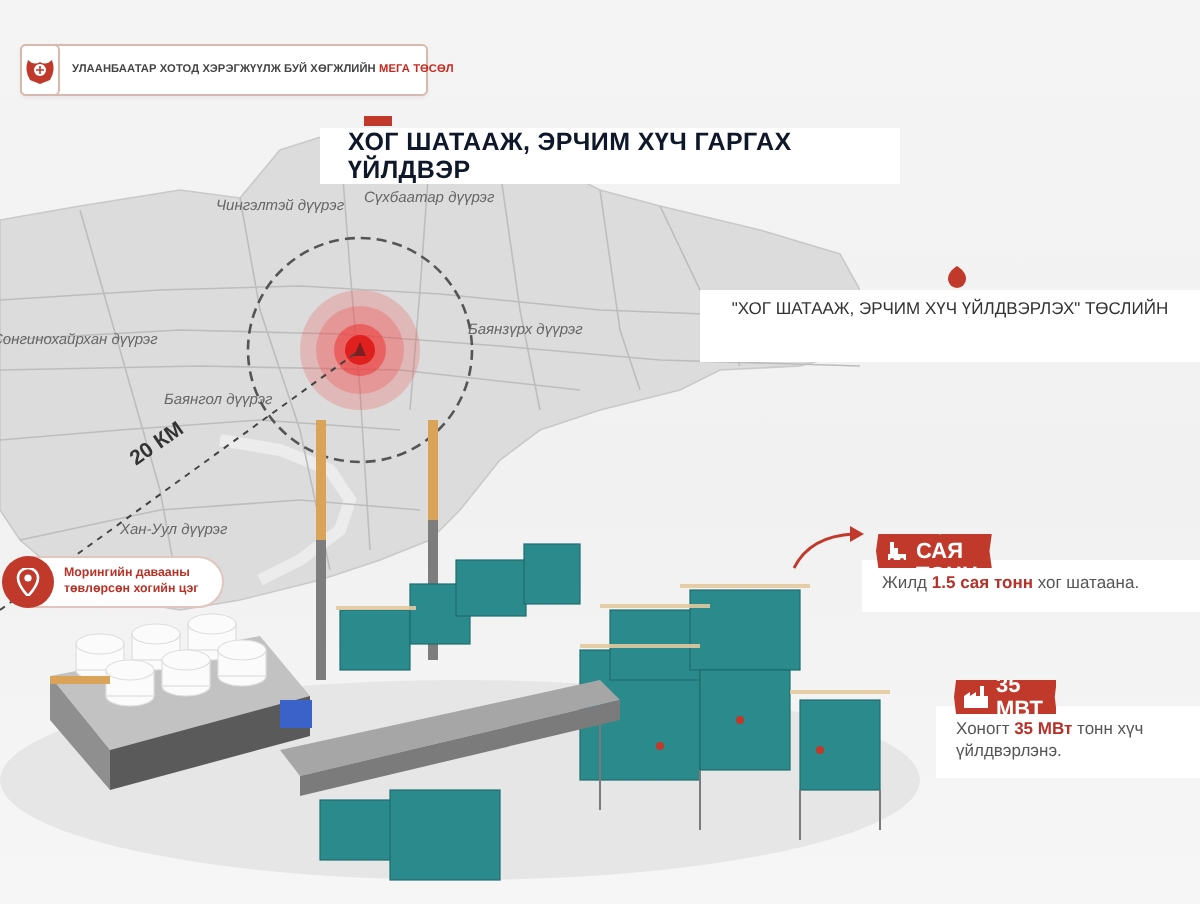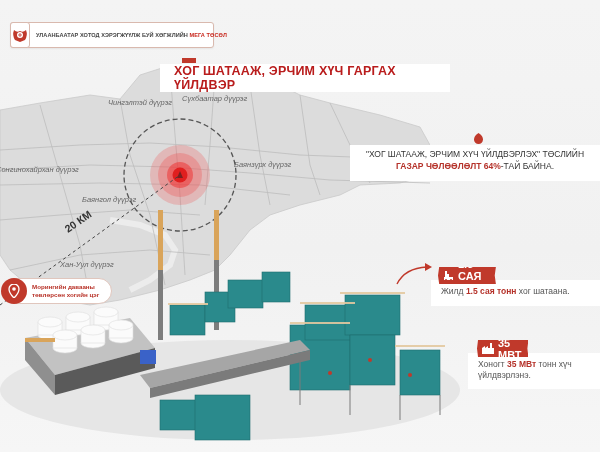--- a/index.html
+++ b/index.html
@@ -28,21 +28,21 @@
 
   
   .map { position: absolute; left: 0; top: 55px; width: 430px; height: 260px; }
 
   
   .title-box {
     position: absolute; left: 160px; top: 64px; width: 290px; height: 28px;
     background: #fff; display: flex; align-items: center; padding-left: 14px;
   }
   .title-box .bar { position: absolute; left: 22px; top: -6px; width: 14px; height: 5px; background: #c0392b; }
-  .title-text { font-size: 12.5px; font-weight: bold; color: #b91c1c; letter-spacing: 0.2px; }
+  .title-text { font-size: 12.5px; font-weight: bold; color: #0f172a; letter-spacing: 0.2px; }
 
   
   .info-box {
     position: absolute; left: 350px; top: 145px; width: 250px; height: 36px;
     background: #fff; text-align: center; padding-top: 4px;
   }
   .info-line1 { font-size: 8.5px; color: #333; }
   .info-line2 { font-size: 8.5px; color: #333; margin-top: 2px; }
   .info-line2 .accent { color: #b5322a; font-weight: bold; }
   .pin-drop { position: absolute; left: 474px; top: 133px; width: 9px; height: 11px; }
@@ -138,23 +138,20 @@
   <div class="title-box">
     <div class="bar"></div>
     <div class="title-text">ХОГ ШАТААЖ, ЭРЧИМ ХҮЧ ГАРГАХ ҮЙЛДВЭР</div>
   </div>
 
   <svg class="pin-drop" viewBox="0 0 9 11">
     <path d="M4.5 0 C7.5 2 9 4 9 6.5 A4.5 4.5 0 0 1 0 6.5 C0 4 1.5 2 4.5 0 Z" fill="#c0392b"></path>
   </svg>
   <div class="info-box">
     <div class="info-line1">"ХОГ ШАТААЖ, ЭРЧИМ ХҮЧ ҮЙЛДВЭРЛЭХ" ТӨСЛИЙН</div>
-    <div class="info-line2">
-      <span class="accent">ГАЗАР ЧӨЛӨӨЛӨЛТ 64%</span><span>-ТАЙ БАЙНА.</span>
-    </div>
   </div>
 
   <svg class="factory" viewBox="0 0 470 242">
 
     <ellipse cx="230" cy="180" rx="230" ry="50" fill="#e6e6e6"></ellipse>
 
     <rect x="158" y="0" width="5" height="60" fill="#d9a45a"></rect>
     <rect x="158" y="60" width="5" height="70" fill="#7d7d7d"></rect>
     <rect x="214" y="-20" width="5" height="70" fill="#d9a45a"></rect>
     <rect x="214" y="50" width="5" height="70" fill="#7d7d7d"></rect>

